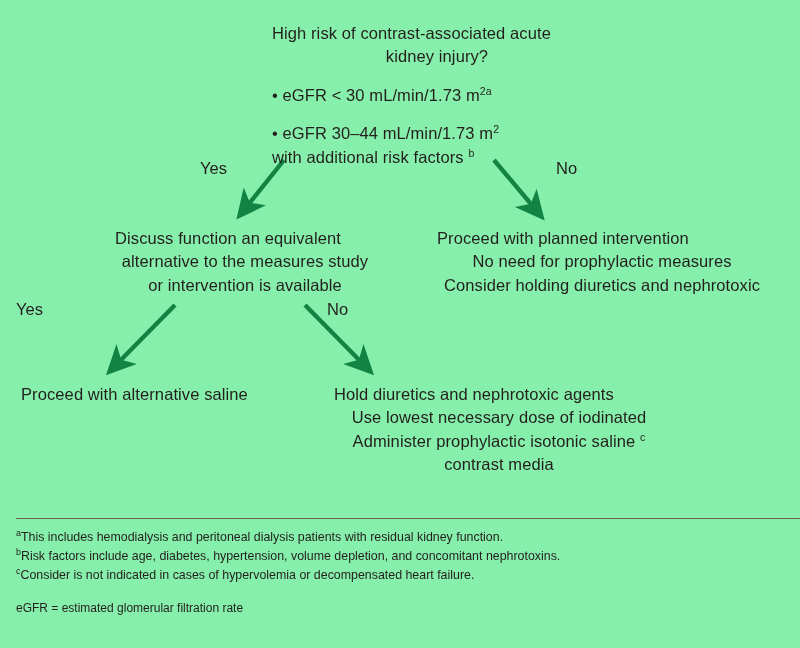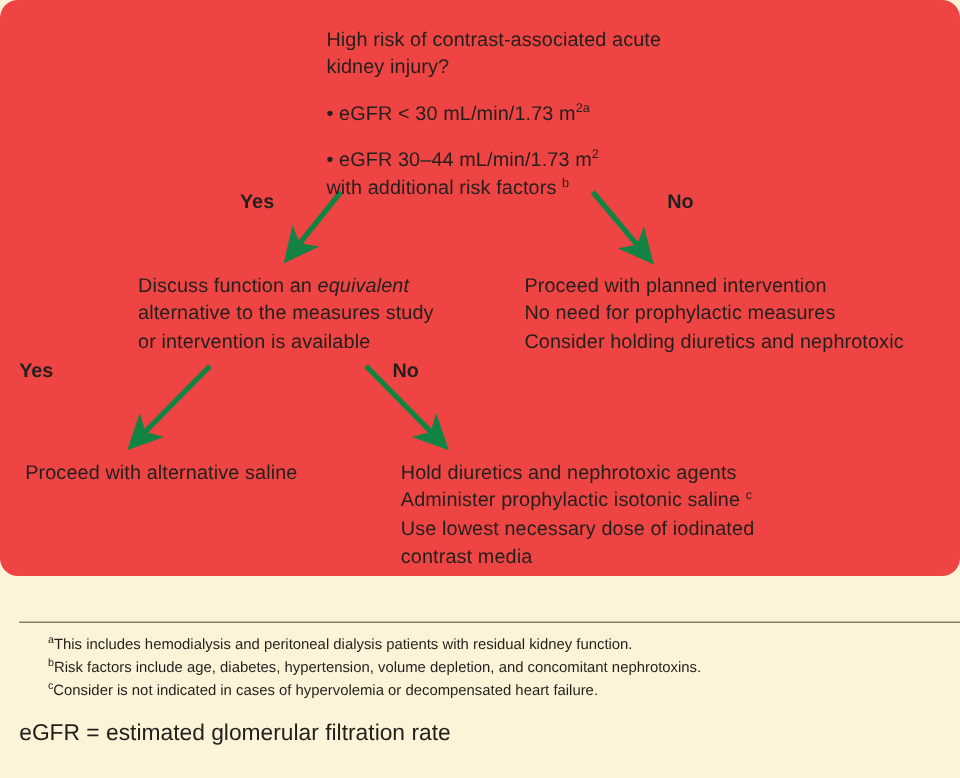--- a/index.html
+++ b/index.html
@@ -11,49 +11,47 @@
     width: 800px;
     height: 648px;
     background: #fdf3d8;
     font-family: "Liberation Sans", sans-serif;
     color: #231f1c;
     overflow: hidden;
   }
   #figure {
     position: relative;
     width: 800px;
-    height: 480px;
-    background: #ef4444;
-    border-radius: 15px;
+    height: 648px;
+    background: #86efac;
   }
   #arrow-layer {
     position: absolute;
     left: 0;
     top: 0;
     width: 800px;
     height: 648px;
     pointer-events: none;
   }
   .tnode {
     position: absolute;
     font-size: 16.5px;
     line-height: 1.42;
     color: #231f1c;
     letter-spacing: 0.1px;
   }
   .tline { display: block; white-space: nowrap; }
-  .tline + .tline { margin-top: 0px; }
+  .tline + .tline { margin-top: 0px; text-align: center; }
   .para { margin-top: 15px; }
   .bullet-row { display: block; white-space: nowrap; }
-  .ital { font-style: italic; }
+  .ital { }
   .branch-label {
     position: absolute;
     font-size: 16.5px;
     color: #231f1c;
-    font-weight: bold;
   }
   sup {
     font-size: 0.64em;
     vertical-align: super;
     line-height: 0;
   }
   .sup-sp { letter-spacing: 0.18em; }
   #divider {
     position: absolute;
     left: 16px;
@@ -66,30 +64,29 @@
     position: absolute;
     left: 16px;
     top: 528px;
     width: 775px;
   }
   .footnote {
     font-size: 12.4px;
     line-height: 1.52;
     color: #231f1c;
     white-space: nowrap;
-    margin-left: 24px;
   }
   .footnote sup {
     font-size: 0.72em;
   }
   #abbrev {
     position: absolute;
     left: 16px;
     top: 601px;
-    font-size: 19px;
+    font-size: 12px;
     color: #231f1c;
     white-space: nowrap;
   }
   
   #node-question   { left: 272px; top: 22px;  width: 330px; }
   #node-discuss    { left: 115px; top: 227px; width: 260px; }
   #node-proceed-pl { left: 437px; top: 227px; width: 330px; }
   #node-alt-study  { left: 21px;  top: 383px; width: 300px; }
   #node-hold       { left: 334px; top: 383px; width: 330px; }
   #lbl-yes-1 { left: 200px; top: 159px; }
@@ -143,22 +140,22 @@
 
   <div class="branch-label" id="lbl-yes-2">Yes</div>
   <div class="branch-label" id="lbl-no-2">No</div>
 
   <div class="tnode" id="node-alt-study">
     <span class="tline">Proceed with alternative saline</span>
   </div>
 
   <div class="tnode" id="node-hold">
     <span class="tline">Hold diuretics and nephrotoxic agents</span>
+    <span class="tline para">Use lowest necessary dose of iodinated</span>
     <span class="tline para"><span>Administer prophylactic isotonic saline </span><sup>c</sup></span>
-    <span class="tline para">Use lowest necessary dose of iodinated</span>
     <span class="tline">contrast media</span>
   </div>
 
   <div id="divider"></div>
 
   <div id="footnotes">
     <div class="footnote"><sup>a</sup><span>This includes hemodialysis and peritoneal dialysis patients with residual kidney function.</span></div>
     <div class="footnote"><sup>b</sup><span>Risk factors include age, diabetes, hypertension, volume depletion, and concomitant nephrotoxins.</span></div>
     <div class="footnote"><sup>c</sup><span>Consider is not indicated in cases of hypervolemia or decompensated heart failure.</span></div>
   </div>

